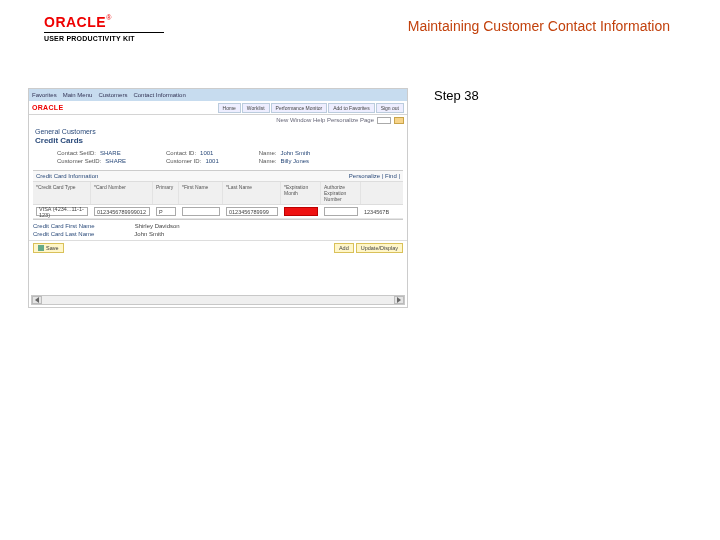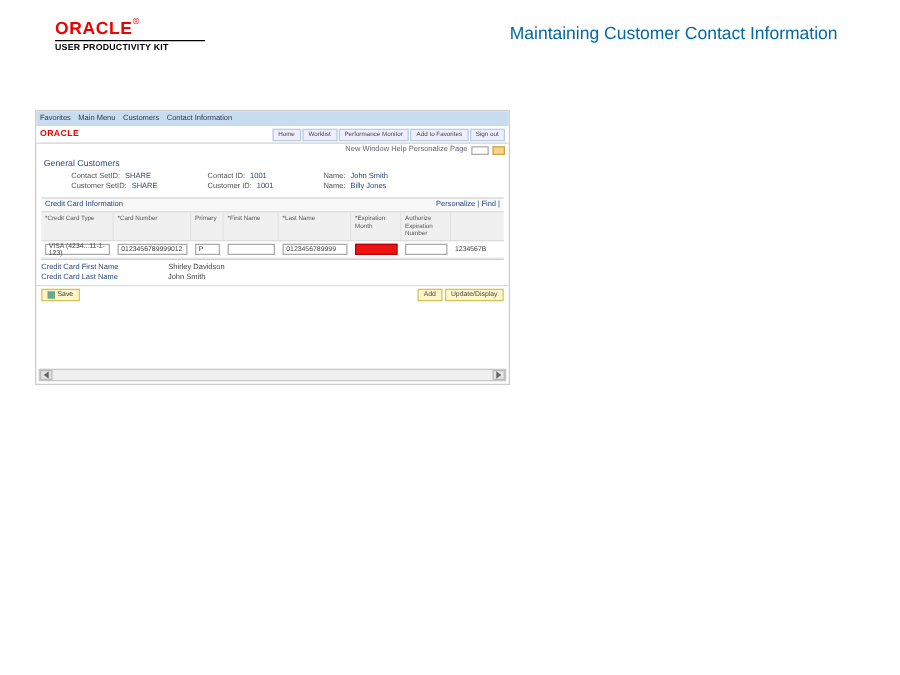--- a/index.html
+++ b/index.html
@@ -32,21 +32,21 @@
     border-top: 1px solid #000;
     font-size: 7px;
     letter-spacing: 0.2px;
     padding-top: 2px;
     margin-top: 2px;
     font-weight: bold;
   }
   .page-title {
     margin-left: auto;
     font-size: 14px;
-    color: #0369a1;
+    color: #c2410c;
     padding-right: 30px;
     padding-top: 4px;
     padding-left: 28px;
   }
   .content {
     display: flex;
     align-items: flex-start;
     padding: 38px 20px 0 28px;
   }
   .screenshot {
@@ -218,20 +218,21 @@
         <span>Add to Favorites</span>
         <span>Sign out</span>
       </div>
     </div>
     <div class="ss-sub">
       <span>New Window  Help  Personalize Page</span>
       <span class="mini-field"></span>
       <span class="mini-btn"></span>
     </div>
     <div class="ss-heading">General Customers</div>
+    <div class="ss-subheading">Credit Cards</div>
     <div class="ss-info">
       <div class="col">
         <div class="row">
             <span class="lbl">Contact SetID:</span>
             <span class="val">SHARE</span>
           </div>
         <div class="row">
             <span class="lbl">Customer SetID:</span>
             <span class="val">SHARE</span>
           </div>
@@ -330,15 +331,16 @@
         <div class="btn-add">Update/Display</div>
       </div>
     </div>
     <div class="scrollbar-h">
       <div class="sb-btn sb-left"></div>
       <div class="sb-btn sb-right"></div>
     </div>
   </div>
 
   <div class="instructions">
+    <div class="step">Step 38</div>
   </div>
 
 </div>
 
 </body></html>

